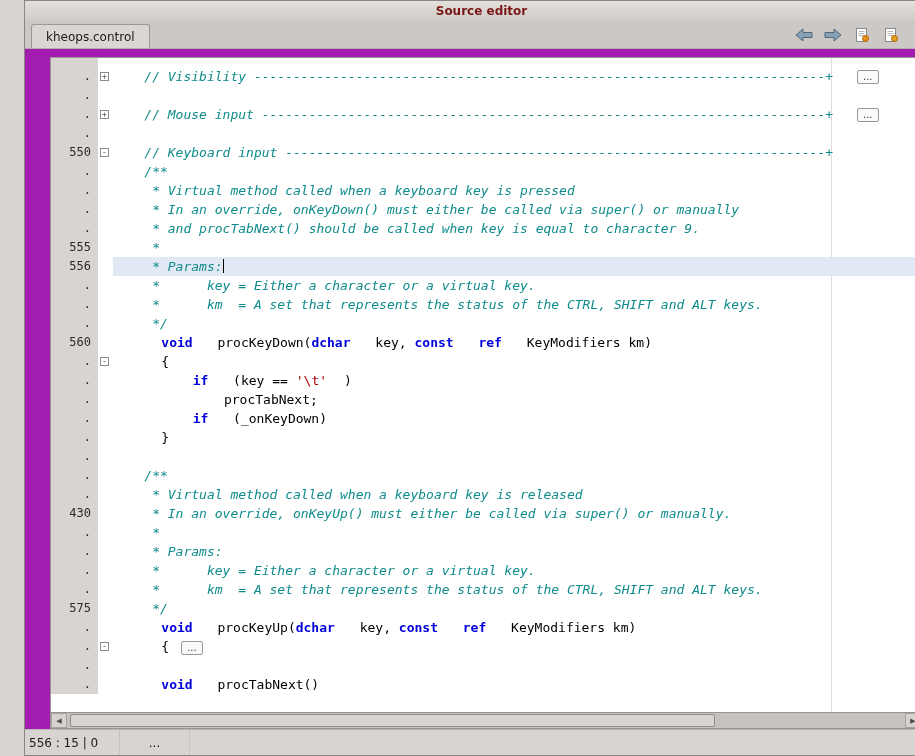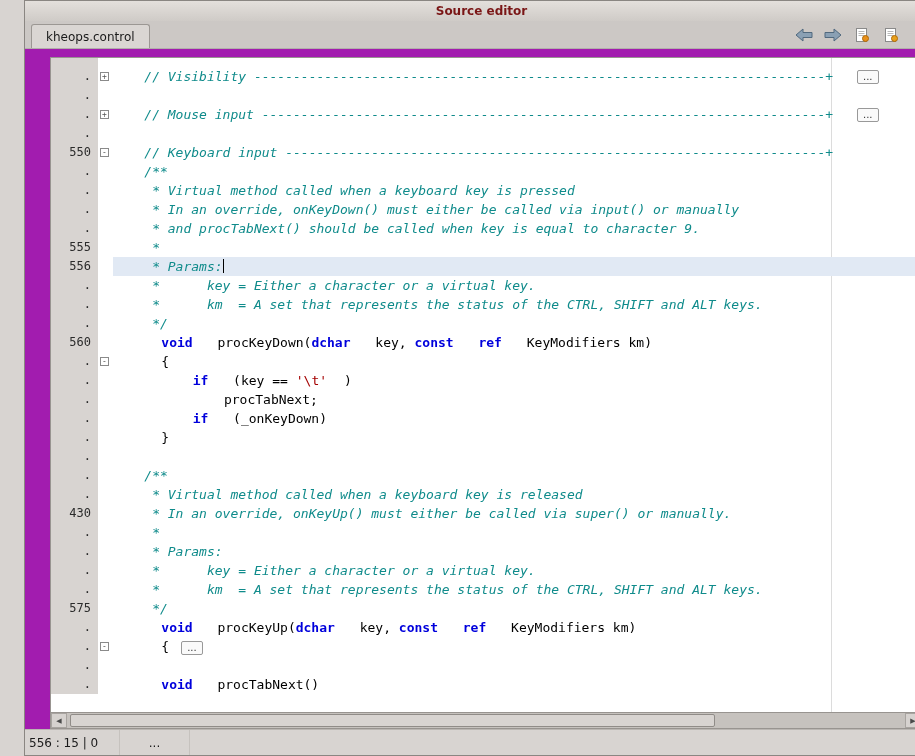--- a/index.html
+++ b/index.html
@@ -154,21 +154,21 @@
             <span class="code"><span class="sc">    /**</span></span>
           </div>
           <div class="row">
             <span class="num">.</span>
             <span class="fold"></span>
             <span class="code"><span class="sc">     * Virtual method called when a keyboard key is pressed</span></span>
           </div>
           <div class="row">
             <span class="num">.</span>
             <span class="fold"></span>
-            <span class="code"><span class="sc">     * In an override, onKeyDown() must either be called via input() or manually</span></span>
+            <span class="code"><span class="sc">     * In an override, onKeyDown() must either be called via super() or manually</span></span>
           </div>
           <div class="row">
             <span class="num">.</span>
             <span class="fold"></span>
             <span class="code"><span class="sc">     * and procTabNext() should be called when key is equal to character 9.</span></span>
           </div>
           <div class="row">
             <span class="num">555</span>
             <span class="fold"></span>
             <span class="code"><span class="sc">     *</span></span>

